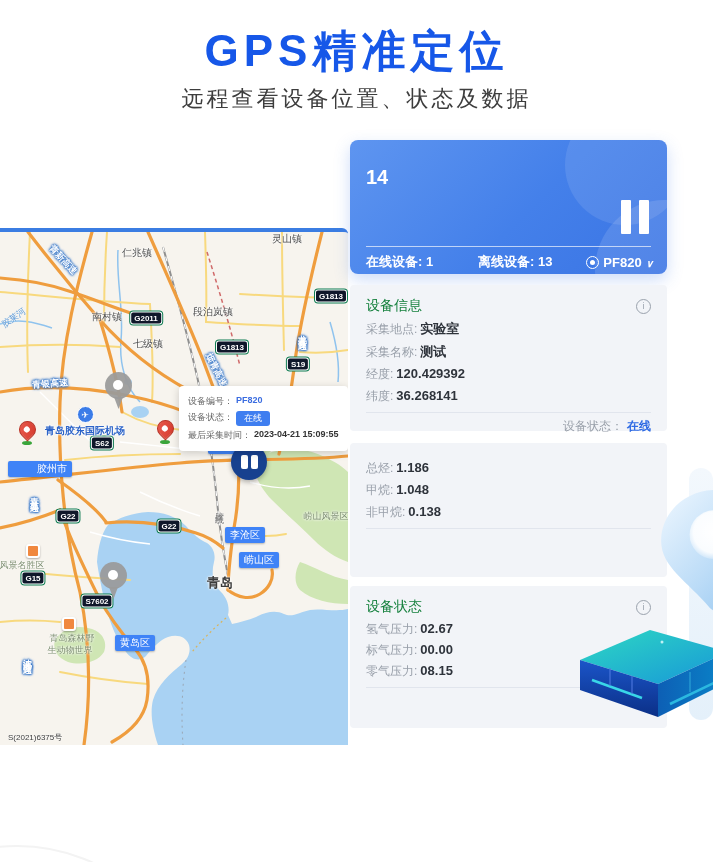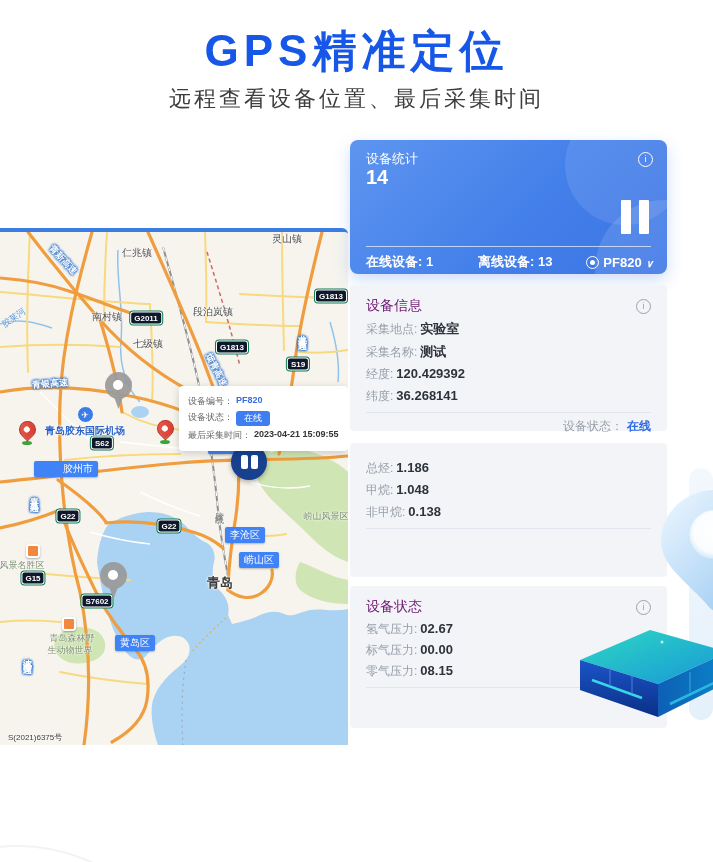--- a/index.html
+++ b/index.html
@@ -96,42 +96,42 @@
   .info-i{width:13px;height:13px;border:1px solid currentColor;border-radius:50%;font-size:9px;font-style:normal;
     display:inline-flex;align-items:center;justify-content:center;cursor:pointer;}
   .info-i::after{content:"i";}
   .section{
     position:absolute;left:350px;width:317px;background:#f2f4f8;border-radius:4px;z-index:2;
     padding:12px 16px 8px;box-sizing:border-box;
   }
   #sec-info{top:285px;height:146px;}
   #sec-data{top:443px;height:134px;}
   #sec-status{top:586px;height:142px;}
-  .sec-head{display:flex;justify-content:space-between;align-items:center;color:#701a75;font-size:14px;margin-bottom:5px;}
+  .sec-head{display:flex;justify-content:space-between;align-items:center;color:#15803d;font-size:14px;margin-bottom:5px;}
   .sec-head .info-i{color:#9aa2ad;}
   .row{font-size:13px;margin:5px 0;color:#2e333b;font-weight:bold;}
   .row .lbl{color:#989fa9;margin-right:3px;font-size:12px;font-weight:normal;}
   #sec-status .row{margin:4px 0;}
   .sec-divider{border-top:1px solid #e1e5ed;margin:7px 0 5px;}
   .sec-footer{text-align:right;font-size:12px;color:#989fa9;}
   .val-blue{color:#2f6be4;font-weight:bold;margin-left:4px;}
   .val-navy{color:#2f55b0;font-weight:bold;margin-left:4px;}
   
   .glow-strip{position:absolute;left:689px;top:468px;width:24px;height:252px;z-index:1;
     background:linear-gradient(#f3f8fd,#e4f0fa);border-radius:12px;}
   .pin-illu{position:absolute;left:656px;top:488px;z-index:6;}
   .box-illu{position:absolute;left:570px;top:624px;z-index:6;}
   .arc-deco{position:absolute;left:-165px;top:845px;width:360px;height:360px;border-radius:50%;
     border:2px solid #f3f3f3;}
 </style>
 </head>
 <body>
 
 <div class="page-title">GPS精准定位</div>
-<div class="page-subtitle">远程查看设备位置、最后采集时间</div>
+<div class="page-subtitle">远程查看设备位置、状态及数据</div>
 
 <div class="map-wrap">
   <svg class="map-svg" width="348" height="513" viewBox="0 0 348 513">
     <rect x="0" y="0" width="348" height="513" fill="#f7f4ee"></rect>
 
     <path fill="#a9d2f3" d="M97,330 C98,315 102,300 108,293 C118,286 132,281 148,280 C163,280 176,284 186,294 C193,302 200,308 207,311 C213,315 216,322 214,330 C211,342 213,352 221,360 C227,366 230,375 228,383 L232,392 C240,390 250,388 258,384 C266,380 276,378 284,382 C292,386 300,380 310,378 C320,376 336,380 348,377 L348,513 L158,513 C152,495 150,480 153,468 C158,452 170,442 182,432 C188,427 191,420 189,413 C186,405 178,402 168,405 C160,408 152,416 146,424 C140,430 132,428 126,420 C118,410 112,396 108,382 C104,368 100,350 97,330 Z"></path>
     <ellipse cx="140" cy="180" rx="9" ry="6" fill="#a9d2f3"></ellipse>
     <ellipse cx="128" cy="150" rx="4" ry="3" fill="#a9d2f3"></ellipse>
 
     <path fill="#cfe6b4" d="M252,228 C270,218 292,214 312,220 C330,226 342,234 348,240 L348,330 C336,326 324,318 314,308 C300,294 286,282 272,268 C262,258 254,244 252,228 Z"></path>
@@ -207,21 +207,21 @@
       <span class="feat bgreen" style="left: 146px; top: 86px;">G2011</span>
       <span class="feat bgreen" style="left: 331px; top: 64px;">G1813</span>
       <span class="feat bgreen" style="left: 232px; top: 115px;">G1813</span>
       <span class="feat bgreen" style="left: 298px; top: 132px;">S19</span>
       <span class="feat bgreen" style="left: 102px; top: 211px;">S62</span>
       <span class="feat bgreen" style="left: 68px; top: 284px;">G22</span>
       <span class="feat bgreen" style="left: 169px; top: 294px;">G22</span>
       <span class="feat bgreen" style="left: 33px; top: 346px;">G15</span>
       <span class="feat bgreen" style="left: 97px; top: 369px;">S7602</span>
       <span class="feat bred" style="left: 325px; top: 205px;">G228</span>
-      <span class="feat bblue" style="left: 66px; top: 237px; padding-left: 29px;">胶州市</span>
+      <span class="feat bblue" style="left: 40px; top: 237px; padding-left: 29px;">胶州市</span>
       <span class="feat bblue" style="left: 228px; top: 214px;">城阳区</span>
       <span class="feat bblue" style="left: 245px; top: 303px;">李沧区</span>
       <span class="feat bblue" style="left: 259px; top: 328px;">崂山区</span>
       <span class="feat bblue" style="left: 135px; top: 411px;">黄岛区</span>
       <span class="feat city" style="left: 220px; top: 351px;">青岛</span>
       <span class="feat area" style="left: 326px; top: 284px;">崂山风景区</span>
       <span class="feat area" style="left: 22px; top: 333px;">风景名胜区</span>
       <span class="feat area" style="left: 72px; top: 406px;">青岛森林野</span>
       <span class="feat area" style="left: 70px; top: 418px;">生动物世界</span>
       <span class="feat poi" style="left: 33px; top: 319px;"></span>
@@ -273,24 +273,20 @@
     <div class="tt-row">
       <span class="tt-lbl">最后采集时间：</span>
       <span class="tt-val">2023-04-21 15:09:55</span>
     </div>
   </div>
 </div>
 
 <div class="stats-card">
   <i class="sc-circle1"></i>
   <i class="sc-circle2"></i>
-  <div class="sc-head">
-    <span>设备统计</span>
-    <i class="info-i"></i>
-  </div>
   <div class="sc-total">14</div>
   <div class="pause-btn">
       <i></i>
       <i></i>
     </div>
   <div class="sc-divider"></div>
   <div class="sc-footer">
     <span class="sc-online">
       <span>在线设备:</span>
       <span>1</span>

